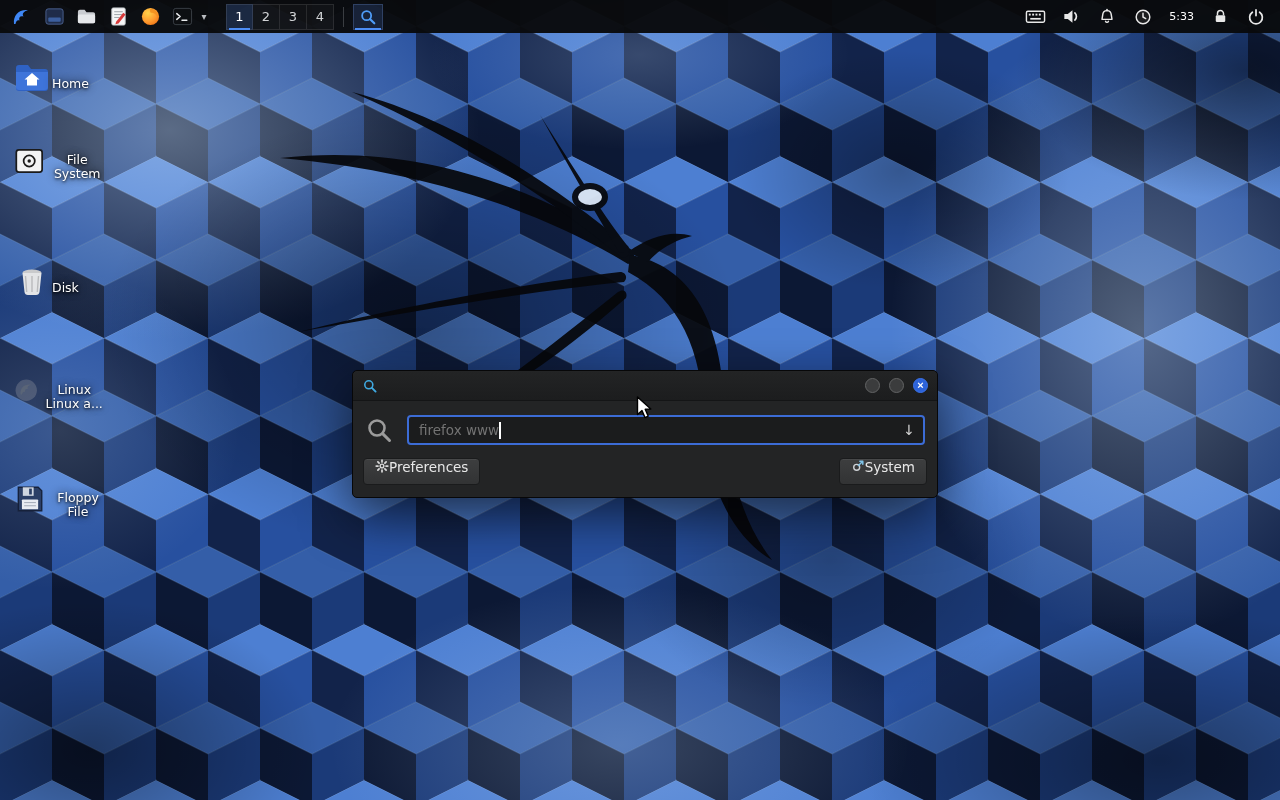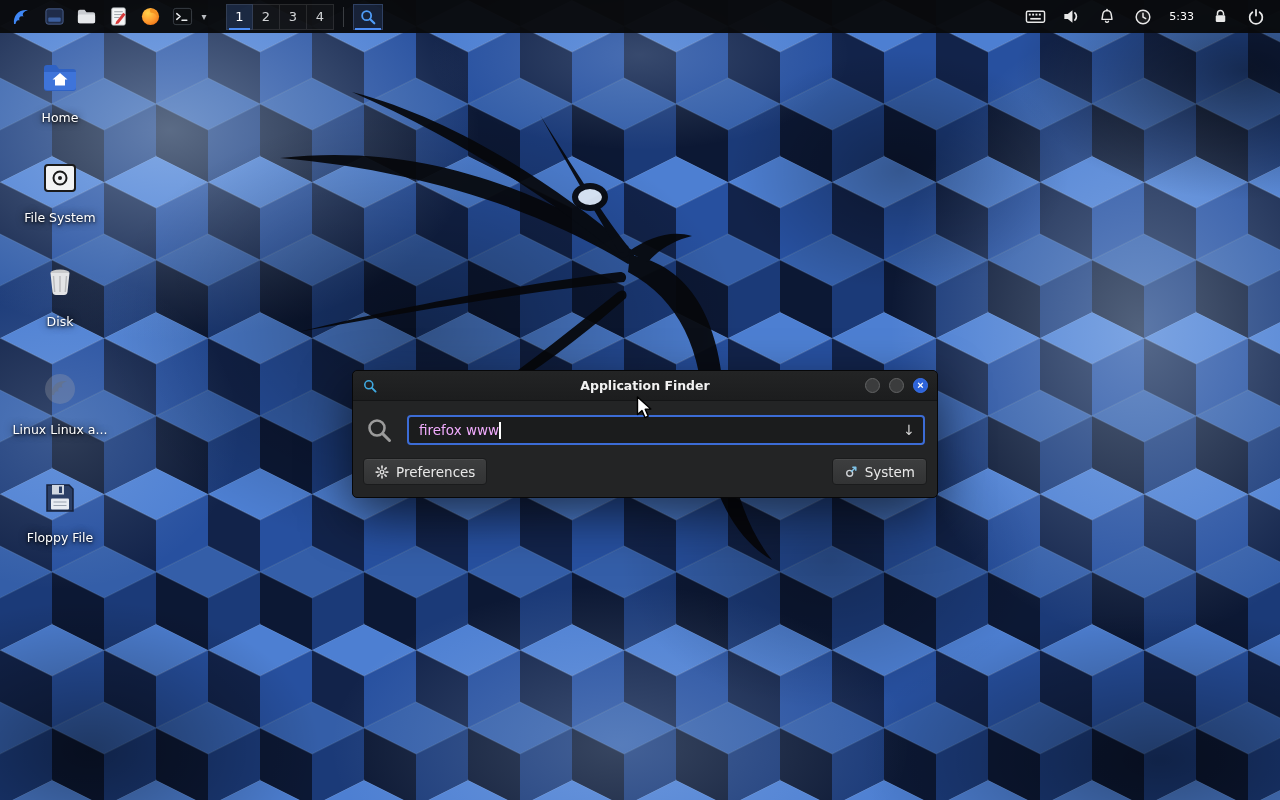--- a/index.html
+++ b/index.html
@@ -21,43 +21,43 @@
   .ws-cell.active{background:rgba(70,110,190,.28);color:#fff}
   .ws-cell.active:after{content:"";position:absolute;left:2px;right:2px;bottom:-1px;height:2px;background:#4d8df5}
   .sep{width:1px;height:20px;background:#3a3d42;margin:0 9px}
   .task{width:30px;height:26px;align-self:center;display:flex;align-items:center;justify-content:center;
         background:rgba(70,110,190,.22);border:1px solid rgba(120,160,230,.25);position:relative;cursor:pointer}
   .task:after{content:"";position:absolute;left:1px;right:1px;bottom:-1px;height:2px;background:#4d8df5}
   .ticon{width:36px;height:33px;display:flex;align-items:center;justify-content:center;background:none;border:none;cursor:pointer}
   .clock{color:#fff;font-size:11px;padding:0 8px;cursor:default}
 
   
-  .ditem{position:absolute;left:12px;width:96px;display:flex;flex-direction:column;align-items:center;z-index:5;cursor:pointer}
+  .ditem{position:absolute;left:12px;width:96px;display:flex;flex-direction:row;align-items:center;z-index:5;cursor:pointer}
   .dlabel{margin-top:13px;color:#fff;font-size:12.5px;line-height:1.15;text-align:center;
           text-shadow:0 1px 3px #000,0 0 8px rgba(0,0,0,.9)}
 
   
   .finder{position:absolute;left:352px;top:370px;width:586px;z-index:40;background:#232425;
           border:1px solid #070708;border-radius:5px;box-shadow:0 18px 50px rgba(0,0,0,.6)}
   .tbar{height:30px;display:flex;align-items:center;position:relative;
         background:linear-gradient(#232425,#1c1d1e);border-bottom:1px solid #141516;border-radius:5px 5px 0 0;padding:0 9px}
   .title{position:absolute;left:0;right:0;text-align:center;color:#f2f2f2;font-weight:bold;font-size:12.5px;pointer-events:none}
   .wctl{margin-left:auto;display:flex;gap:9px;z-index:1}
   .wbtn{width:15px;height:15px;border-radius:50%;background:#3b3c3d;border:1px solid #626364;padding:0;cursor:pointer}
   .wbtn.close{background:#2d63da;border-color:#3a71e8;color:#fff;display:flex;align-items:center;justify-content:center;
               font-size:11px;font-weight:bold;line-height:1}
   .fbody{padding:10px 10px 12px}
   .srow{display:flex;align-items:center;gap:14px;margin:4px 2px 13px}
   .inwrap{flex:1;position:relative}
-  .inwrap input{width:100%;height:30px;background:#1b1c1d;border:2px solid #3c6cd6;border-radius:4px;color:#f0abfc;
+  .inwrap input{width:100%;height:30px;background:#1b1c1d;border:2px solid #3c6cd6;border-radius:4px;color:#737373;
                 font-size:13.5px;font-family:inherit;padding:0 16px 0 10px;outline:none}
   .dd{position:absolute;right:10px;top:50%;transform:translateY(-50%);color:#d6d6d6;font-size:14px;cursor:pointer}
   .caret{position:absolute;left:92px;top:7px;width:1.5px;height:17px;background:#fff}
   .brow{display:flex;justify-content:space-between}
-  .btn{display:inline-flex;align-items:center;gap:7px;height:27px;padding:0 11px;cursor:pointer;
+  .btn{display:inline-flex;align-items:flex-start;height:27px;padding:0 11px;cursor:pointer;
        background:linear-gradient(#3d3e3f,#323334);border:1px solid #1a1b1c;border-radius:4px;color:#e8e8e8;
        font-size:13.5px;font-family:inherit;box-shadow:inset 0 1px 0 rgba(255,255,255,.06)}
 
   .cursor{position:absolute;left:636px;top:396px;z-index:60;pointer-events:none}
 </style>
 </head>
 <body>
 
 <svg class="wall" width="1280" height="800" viewBox="0 0 1280 800">
   <defs>
@@ -239,21 +239,21 @@
 
 <div class="ditem" style="top:58px">
   <svg width="40" height="40" viewBox="0 0 40 40">
     <path d="M4 10 a3 3 0 0 1 3 -3 h9 l3 4 h14 a3 3 0 0 1 3 3 v16 a3 3 0 0 1 -3 3 H7 a3 3 0 0 1 -3 -3 Z" fill="#2f62c4"></path>
     <path d="M4 14 h32 v15 a3 3 0 0 1 -3 3 H7 a3 3 0 0 1 -3 -3 Z" fill="#3e74da"></path>
     <path d="M20 15 l-7.5 6.5 h2.5 v6 h10 v-6 h2.5 Z" fill="#ffffff"></path>
   </svg>
   <span class="dlabel">Home</span>
 </div>
 
-<div class="ditem" style="top:158px">
+<div class="ditem" style="top:140px">
   <svg width="40" height="40" viewBox="0 0 40 40">
     <rect x="5" y="7" width="30" height="26" rx="3" fill="#f2f3f4" stroke="#1a1a1a" stroke-width="2"></rect>
     <circle cx="20" cy="20" r="6.5" fill="none" stroke="#1a1a1a" stroke-width="2"></circle>
     <circle cx="20" cy="20" r="2" fill="#1a1a1a"></circle>
   </svg>
   <span class="dlabel">File System</span>
 </div>
 
 <div class="ditem" style="top:262px">
   <svg width="40" height="40" viewBox="0 0 40 40">
@@ -283,21 +283,20 @@
   </svg>
   <span class="dlabel">Floppy File</span>
 </div>
 
 <section class="finder">
   <div class="tbar">
     <svg width="16" height="16" viewBox="0 0 20 20">
       <circle cx="8.5" cy="8.5" r="5" fill="none" stroke="#3fa9e0" stroke-width="2"></circle>
       <line x1="12.4" y1="12.4" x2="17" y2="17" stroke="#3fa9e0" stroke-width="2.4" stroke-linecap="round"></line>
     </svg>
-    <span class="title">Application Finder</span>
     <span class="wctl">
       <button class="wbtn"></button>
       <button class="wbtn"></button>
       <button class="wbtn close">
           <span>×</span>
         </button>
     </span>
   </div>
 
   <div class="fbody">

